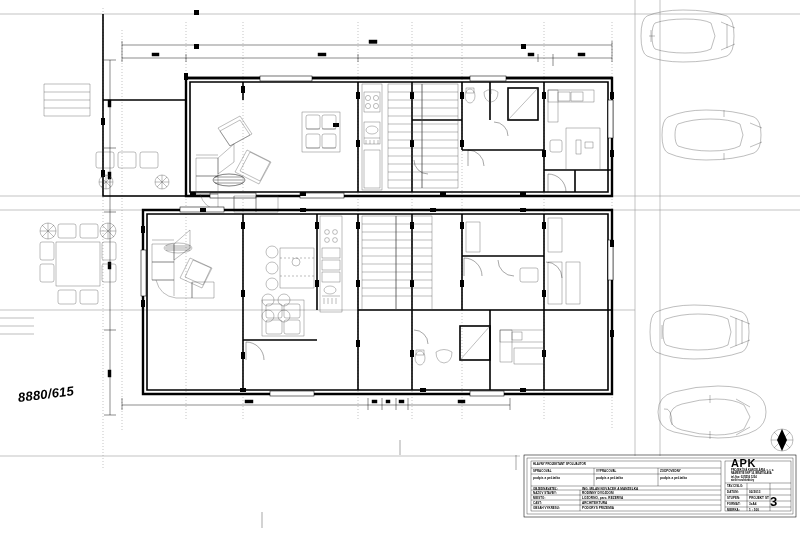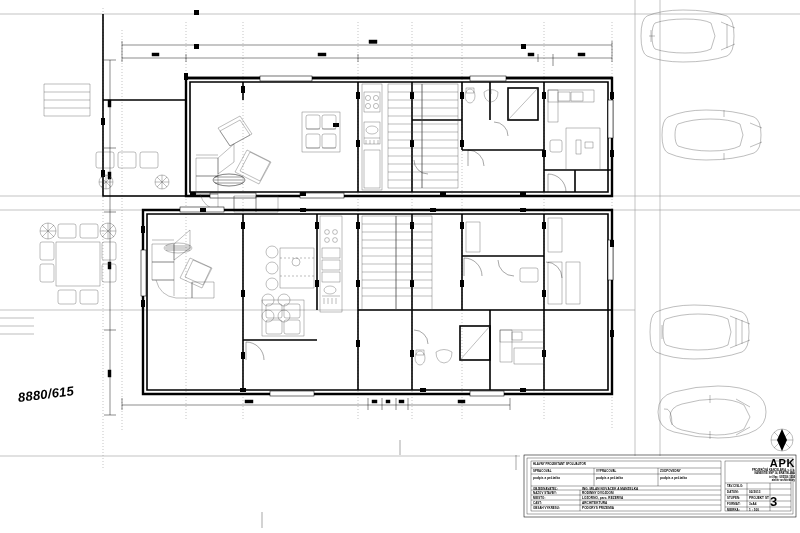--- a/index.html
+++ b/index.html
@@ -11,21 +11,21 @@
            color:#000;white-space:nowrap;overflow:hidden;}
   .tb-lbl{font-size:2.9px;font-weight:bold;letter-spacing:.02em;}
   .tb-val{font-size:3.1px;font-weight:bold;letter-spacing:.02em;}
   .tb-hdr{font-size:2.9px;font-weight:bold;}
   #parcel{position:absolute;left:18px;top:390px;
           font-size:13px;font-weight:bold;font-style:italic;
           transform:rotate(-7deg);transform-origin:left center;
           letter-spacing:.02em;}
   #sheetno{position:absolute;left:770px;top:494px;font-size:13px;
            font-weight:bold;}
-  #logo{position:absolute;left:731px;top:458px;width:64px;text-align:right;}
+  #logo{position:absolute;left:731px;top:458px;width:64px;text-align:left;}
   #logo .lg-main{font-size:11px;font-weight:bold;letter-spacing:.06em;
                  line-height:11px;}
   #logo .lg-sub{font-size:2.6px;font-weight:bold;line-height:3.3px;}
 </style>
 </head>
 <body>
 
 <div id="sheet">
 
 <svg width="800" height="533" viewBox="0 0 800 533">

